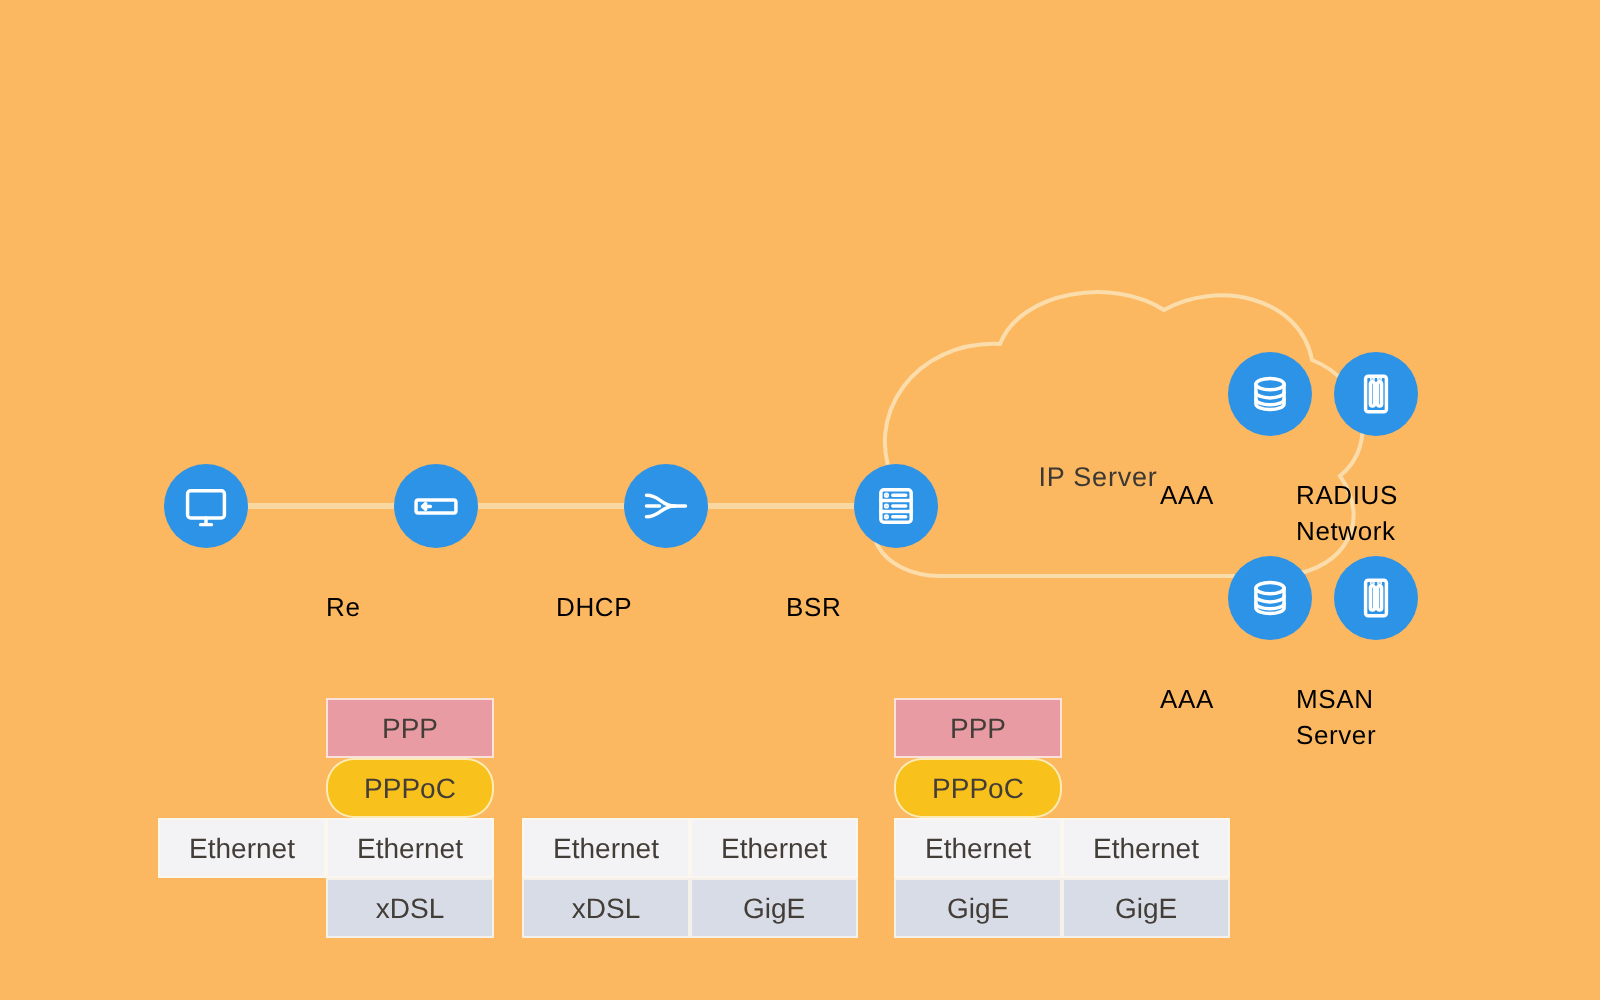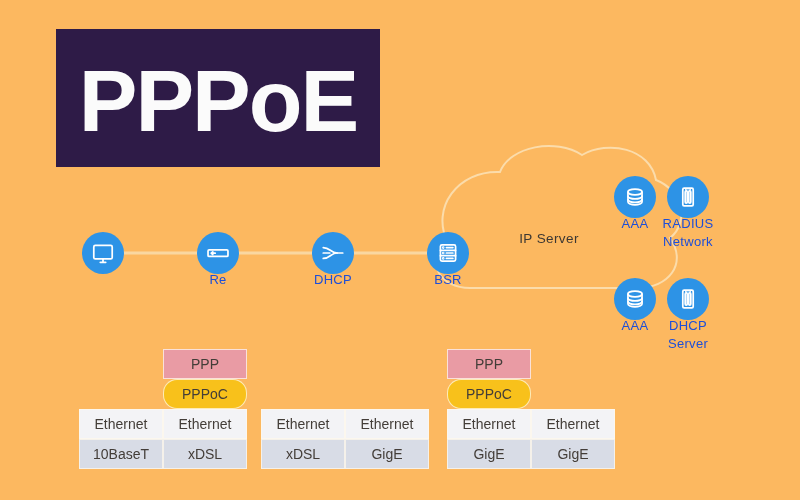--- a/index.html
+++ b/index.html
@@ -12,22 +12,22 @@
   
   .title-box{position:absolute;left:56px;top:29px;width:324px;height:138px;
     background:#2e1b47;display:flex;align-items:center;justify-content:center;}
   .title-box span{color:#fbfbfb;font-size:88px;font-weight:600;letter-spacing:-2px;
     padding-top:6px;line-height:1;}
 
   
   .node{position:absolute;width:0;height:0;}
   .circle{position:absolute;left:-21px;top:-21px;width:42px;height:42px;border-radius:50%;
     background:#2d93e6;display:flex;align-items:center;justify-content:center;}
-  .node-label{position:absolute;top:18px;left:-55px;width:110px;text-align:center;
-    font-size:13px;color:#1d4ed8;line-height:18px;letter-spacing:.3px;}
+  .node-label{position:absolute;top:42px;left:-55px;width:110px;
+    font-size:13px;color:#000000;line-height:18px;letter-spacing:.3px;}
   .node-label.narrow{left:-40px;width:80px;}
   .n-client{left:103px;top:253px;}
   .n-re{left:218px;top:253px;}
   .n-msan{left:333px;top:253px;}
   .n-bsr{left:448px;top:253px;}
   .n-aaa-top{left:635px;top:197px;}
   .n-radius{left:688px;top:197px;}
   .n-aaa-bottom{left:635px;top:299px;}
   .n-dhcp{left:688px;top:299px;}
 
@@ -53,23 +53,20 @@
 
 <div class="canvas">
 
   <svg class="overlay" viewBox="0 0 800 500">
     <path d="M103 253 H448" stroke="#f9d7a1" stroke-width="3" fill="none"></path>
     <path d="M470 288 C440 288 424 262 448 243 C430 208 458 170 500 172
              C510 146 556 138 582 155 C608 140 650 148 656 180
              C682 190 690 222 670 238 C688 264 668 288 638 288 Z" stroke="#fbdcab" stroke-width="2" fill="none"></path>
   </svg>
 
-  <div class="title-box">
-    <span>PPPoE</span>
-  </div>
 
   <div class="node n-client">
     <div class="circle">
       <svg class="icon" width="26" height="26" viewBox="0 0 24 24" fill="none" stroke="#fff" stroke-width="1.6" stroke-linecap="round" stroke-linejoin="round">
         <rect x="3.5" y="5" width="17" height="12.5" rx="1.4"></rect>
         <path d="M9.5 20.6 H14.5 M12 17.5 V20.6"></path>
       </svg>
     </div>
   </div>
 
@@ -148,28 +145,27 @@
   <div class="node n-dhcp">
     <div class="circle">
       <svg class="icon" width="26" height="26" viewBox="0 0 24 24" fill="none" stroke="#fff" stroke-width="1.6" stroke-linecap="round" stroke-linejoin="round">
         <rect x="7.2" y="3.8" width="9.6" height="16.4" rx="1.2"></rect>
         <rect x="9.4" y="6.4" width="1.9" height="11.2" rx="0.95"></rect>
         <rect x="12.7" y="6.4" width="1.9" height="11.2" rx="0.95"></rect>
         <circle cx="10.35" cy="5.1" r="0.35" fill="#fff"></circle>
         <circle cx="13.65" cy="5.1" r="0.35" fill="#fff"></circle>
       </svg>
     </div>
-    <div class="node-label narrow">DHCP Server</div>
+    <div class="node-label narrow">MSAN Server</div>
   </div>
 
   <div class="cloud-label">IP Server</div>
 
   <div class="col s1c1">
     <div class="cell light">Ethernet</div>
-    <div class="cell gray">10BaseT</div>
   </div>
   <div class="col s1c2">
     <div class="cell pink">PPP</div>
     <div class="cell yellow">PPPoC</div>
     <div class="cell light">Ethernet</div>
     <div class="cell gray">xDSL</div>
   </div>
 
   <div class="col s2c1">
     <div class="cell light">Ethernet</div>

